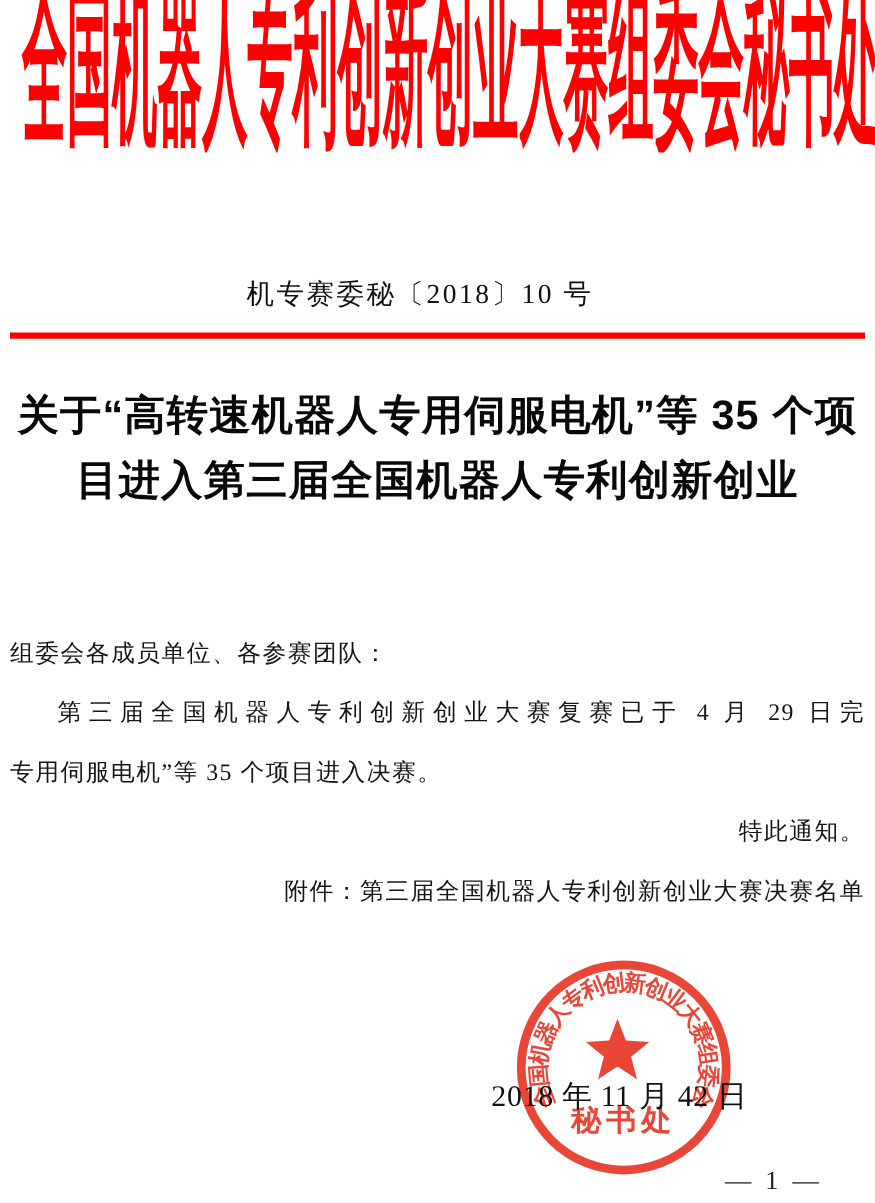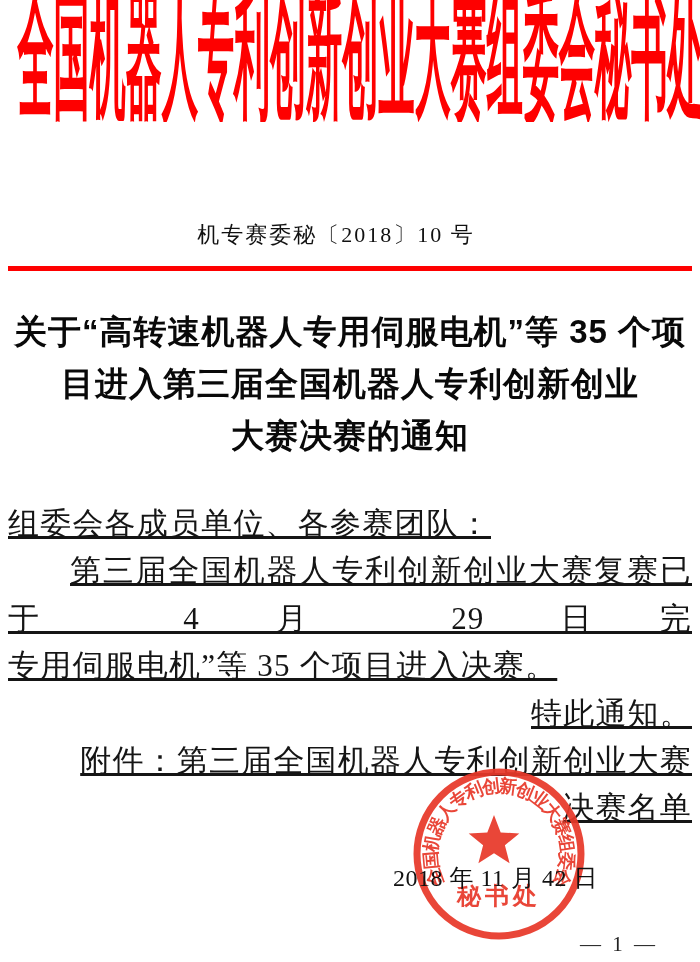--- a/index.html
+++ b/index.html
@@ -47,23 +47,22 @@
     position:absolute;top:306px;left:0;width:700px;
     text-align:center;
     font-family:"Liberation Sans","DejaVu Sans",sans-serif;
     font-weight:bold;font-size:33px;line-height:52px;letter-spacing:1px;
     color:#090909;
   }
 
   
   .body-text{
     position:absolute;top:500px;left:8px;width:684px;
-    font-size:31px;line-height:47.4px;letter-spacing:1.2px;
+    font-size:19px;line-height:47.4px;letter-spacing:1.2px;
     color:#151515;
-    text-decoration:underline;
   }
   .body-text .indent{text-indent:2em;text-align:right;}
   .body-text .justify{text-align:justify;text-align-last:justify;}
 
   
   .seal{
     position:absolute;left:411px;top:766px;width:176px;height:176px;
     opacity:0.93;
   }
   .seal .ring{fill:none;stroke:#e8392a;stroke-width:7px;}
@@ -105,21 +104,20 @@
     <span class="masthead-inner">全国机器人专利创新创业大赛组委会秘书处</span>
   </div>
 
   <div class="doc-number">机专赛委秘〔2018〕10 号</div>
 
   <div class="red-rule"></div>
 
   <div class="title">
     <div>关于“高转速机器人专用伺服电机”等 35 个项</div>
     <div>目进入第三届全国机器人专利创新创业</div>
-    <div>大赛决赛的通知</div>
   </div>
 
   <div class="body-text">
     <div>组委会各成员单位、各参赛团队：</div>
     <div class="indent justify">第三届全国机器人专利创新创业大赛复赛已于 4 月 29 日完</div>
     <div>专用伺服电机”等 35 个项目进入决赛。</div>
     <div class="indent">特此通知。</div>
     <div class="indent">附件：第三届全国机器人专利创新创业大赛决赛名单</div>
   </div>
 

